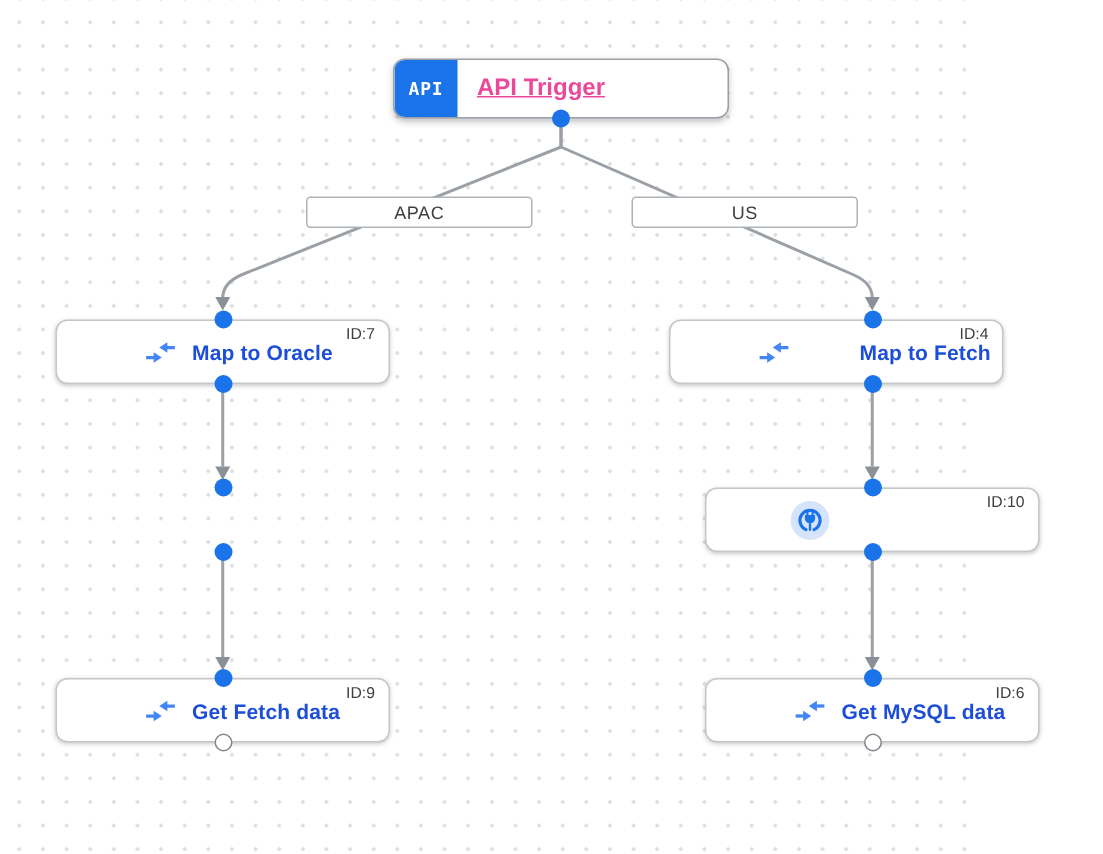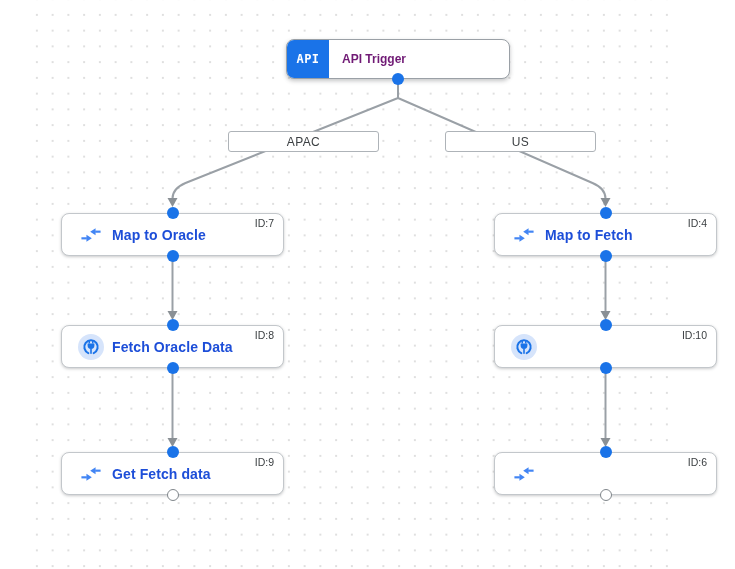--- a/index.html
+++ b/index.html
@@ -7,47 +7,46 @@
     width:735px;height:569px;overflow:hidden;
     font-family:"Liberation Sans",sans-serif;
     background:#ffffff;
   }
   .canvas{
     position:relative;width:651px;height:569px;
     background-color:#ffffff;
     background-image:radial-gradient(circle,#dfdfdf 1.1px,rgba(0,0,0,0) 1.3px);
     background-size:15.75px 15.75px;
     background-position:5px 7px;
-    margin-left:24px;
   }
   svg.edges{position:absolute;left:0;top:0;z-index:1;}
 
   .node{
     position:absolute;width:223px;height:43px;box-sizing:border-box;
     background:#fff;border:1px solid #c3c7cb;border-radius:8px;
     box-shadow:0 1px 3px rgba(60,64,67,.28);
-    display:flex;align-items:center;z-index:2;cursor:pointer;
+    display:flex;align-items:center;z-index:2;cursor:pointer;padding-left:40px;
   }
   .node-icon{width:38px;margin-left:10px;display:flex;justify-content:center;align-items:center;flex:0 0 auto;}
   .node-title{font-size:14px;font-weight:700;color:#1d4ed8;letter-spacing:.1px;margin-left:2px;white-space:nowrap;}
   .node-id{position:absolute;top:3px;right:9px;font-size:10.5px;font-weight:400;color:#3c4043;}
 
   .trigger{
     position:absolute;left:262px;top:39px;width:224px;height:40px;box-sizing:border-box;
     background:#fff;border:1px solid #9aa0a6;border-radius:8px;
     box-shadow:0 2px 4px rgba(60,64,67,.3);
     display:flex;align-items:center;z-index:2;cursor:pointer;overflow:hidden;
   }
   .trigger-badge{
     width:42px;height:100%;background:#1a73e8;flex:0 0 auto;
     display:flex;align-items:center;justify-content:center;
     font-family:"DejaVu Sans Mono",monospace;font-size:12px;font-weight:700;
     color:#fff;letter-spacing:.5px;
   }
-  .trigger-title{font-size:12px;font-weight:700;color:#701a75;margin-left:13px;white-space:nowrap;}
+  .trigger-title{font-size:16px;font-weight:700;color:#ec4899;margin-left:13px;white-space:nowrap;text-decoration:underline;}
 
   .branch-label{
     position:absolute;width:151px;height:21px;box-sizing:border-box;
     background:#fff;border:1px solid #aeb3b8;border-radius:3px;
     display:flex;align-items:center;justify-content:center;
     font-size:12px;color:#3c4043;letter-spacing:.4px;z-index:2;cursor:pointer;
   }
   .port{
     position:absolute;width:12px;height:12px;border-radius:50%;
     background:#1a73e8;z-index:3;box-sizing:border-box;cursor:pointer;
@@ -98,49 +97,35 @@
       <svg viewBox="0 0 24 24" width="20" height="20">
         <path d="M0.5,16 H7" stroke="#4285f4" stroke-width="2.6" fill="none"></path>
         <polygon points="6.5,11.8 13,16 6.5,20.2" fill="#4285f4"></polygon>
         <path d="M23.5,8 H17" stroke="#4285f4" stroke-width="2.6" fill="none"></path>
         <polygon points="17.5,3.8 11,8 17.5,12.2" fill="#4285f4"></polygon>
       </svg>
     </span>
     <span class="node-title">Map to Oracle</span>
   </div>
 
-  <div class="node" style="left:37px;top:325px;">
-    <span class="node-id">ID:8</span>
-    <span class="node-icon">
-      <svg viewBox="0 0 26 26" width="26" height="26">
-        <circle cx="13" cy="13" r="13" fill="#d6e4fb"></circle>
-        <path d="M10.3,19.1 A6.7,6.7 0 1 1 15.7,19.1" fill="none" stroke="#1a73e8" stroke-width="2.1" stroke-linecap="round"></path>
-        <rect x="10.5" y="6.1" width="1.5" height="3.5" rx="0.7" fill="#1a73e8"></rect>
-        <rect x="14" y="6.1" width="1.5" height="3.5" rx="0.7" fill="#1a73e8"></rect>
-        <path d="M9.6,9.4 h6.8 v2.2 a3.4,3.4 0 0 1 -3.4,3.4 a3.4,3.4 0 0 1 -3.4,-3.4 z" fill="#1a73e8"></path>
-        <rect x="12.2" y="14.8" width="1.6" height="5" fill="#1a73e8"></rect>
-      </svg>
-    </span>
-    <span class="node-title">Fetch Oracle Data</span>
-  </div>
 
   <div class="node" style="left:37px;top:452px;text-align:center;">
     <span class="node-id">ID:9</span>
     <span class="node-icon">
       <svg viewBox="0 0 24 24" width="20" height="20">
         <path d="M0.5,16 H7" stroke="#4285f4" stroke-width="2.6" fill="none"></path>
         <polygon points="6.5,11.8 13,16 6.5,20.2" fill="#4285f4"></polygon>
         <path d="M23.5,8 H17" stroke="#4285f4" stroke-width="2.6" fill="none"></path>
         <polygon points="17.5,3.8 11,8 17.5,12.2" fill="#4285f4"></polygon>
       </svg>
     </span>
     <span class="node-title">Get Fetch data</span>
   </div>
 
-  <div class="node" style="left:470px;top:213px;">
+  <div class="node" style="left:446px;top:213px;gap:36px;">
     <span class="node-id">ID:4</span>
     <span class="node-icon">
       <svg viewBox="0 0 24 24" width="20" height="20">
         <path d="M0.5,16 H7" stroke="#4285f4" stroke-width="2.6" fill="none"></path>
         <polygon points="6.5,11.8 13,16 6.5,20.2" fill="#4285f4"></polygon>
         <path d="M23.5,8 H17" stroke="#4285f4" stroke-width="2.6" fill="none"></path>
         <polygon points="17.5,3.8 11,8 17.5,12.2" fill="#4285f4"></polygon>
       </svg>
     </span>
     <span class="node-title">Map to Fetch</span>
@@ -163,20 +148,21 @@
   <div class="node" style="left:470px;top:452px;">
     <span class="node-id">ID:6</span>
     <span class="node-icon">
       <svg viewBox="0 0 24 24" width="20" height="20">
         <path d="M0.5,16 H7" stroke="#4285f4" stroke-width="2.6" fill="none"></path>
         <polygon points="6.5,11.8 13,16 6.5,20.2" fill="#4285f4"></polygon>
         <path d="M23.5,8 H17" stroke="#4285f4" stroke-width="2.6" fill="none"></path>
         <polygon points="17.5,3.8 11,8 17.5,12.2" fill="#4285f4"></polygon>
       </svg>
     </span>
+    <span class="node-title">Get MySQL data</span>
   </div>
 
   <div class="port" style="left:368px;top:73px;"></div>
 
   <div class="port" style="left:142.5px;top:207px;"></div>
   <div class="port" style="left:142.5px;top:250px;"></div>
   <div class="port" style="left:142.5px;top:319px;"></div>
   <div class="port" style="left:142.5px;top:362px;"></div>
   <div class="port" style="left:142.5px;top:446px;"></div>
   <div class="port open" style="left:142.5px;top:489px;"></div>

